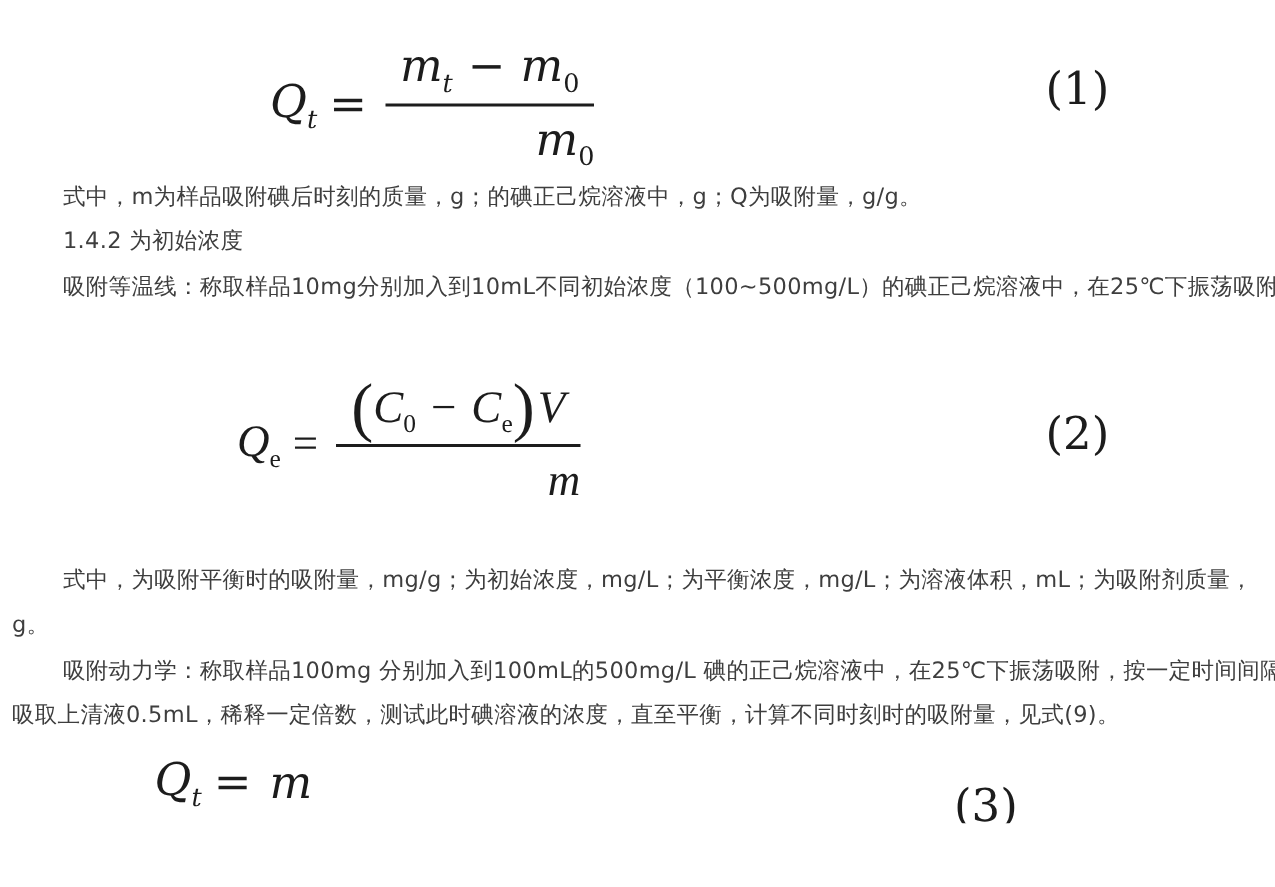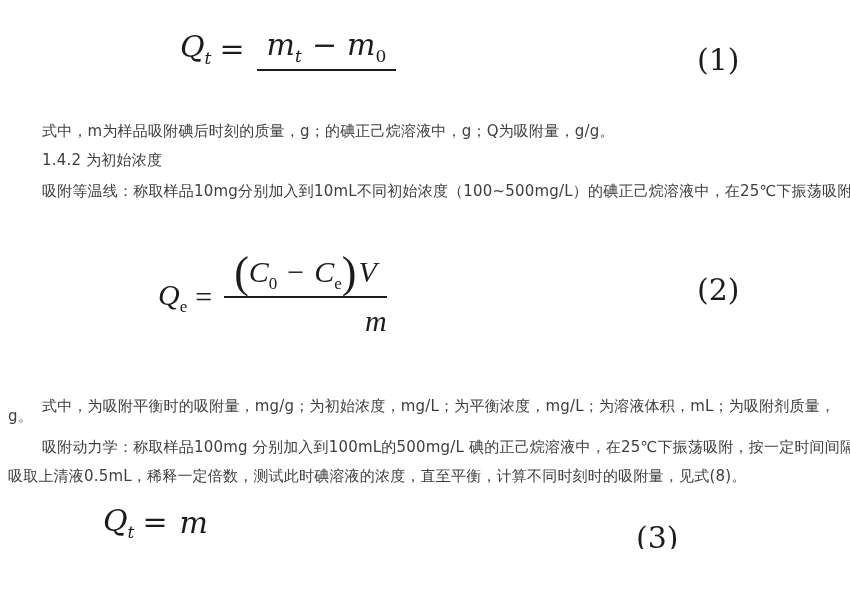--- a/index.html
+++ b/index.html
@@ -56,45 +56,46 @@
 </head>
 <body>
 
 <div class="page">
 
   <div class="eq" style="left:180px; top:25px;">
     <span class="lhs"><span class="var">Q</span><sub class="it">t</sub></span>
     <span class="eqsign">=</span>
     <span class="frac">
       <span class="num"><span class="var">m</span><sub class="it">t</sub><span class="op">−</span><span class="var">m</span><sub class="rm">0</sub></span>
+      <span class="den"><span class="var">m</span><sub class="rm">0</sub></span>
     </span>
   </div>
   <div class="eqlabel" style="left:697px; top:42px;">(1)</div>
 
   <div class="textline" style="left:42px; top:121px;">式中，m为样品吸附碘后时刻的质量，g；的碘正己烷溶液中，g；Q为吸附量，g/g。</div>
 
   <div class="textline" style="left:42px; top:150px;">1.4.2 为初始浓度</div>
 
   <div class="textline" style="left:42px; top:181px;">吸附等温线：称取样品10mg分别加入到10mL不同初始浓度（100~500mg/L）的碘正己烷溶液中，在25℃下振荡吸附</div>
 
   <div class="eq" style="left:158px; top:252px;font-family:Liberation Serif, serif;">
     <span class="lhs"><span class="var">Q</span><sub class="rm">e</sub></span>
     <span class="eqsign">=</span>
     <span class="frac">
       <span class="num"><span class="paren">(</span><span class="var">C</span><sub class="rm">0</sub><span class="op">−</span><span class="var">C</span><sub class="rm">e</sub><span class="paren">)</span><span class="var factor">V</span></span>
       <span class="den"><span class="var">m</span><sub class="rm"></sub></span>
     </span>
   </div>
   <div class="eqlabel" style="left:697px; top:272px;">(2)</div>
 
-  <div class="textline" style="left:42px; top:396px;">式中，为吸附平衡时的吸附量，mg/g；为初始浓度，mg/L；为平衡浓度，mg/L；为溶液体积，mL；为吸附剂质量，</div>
+  <div class="textline" style="left:42px; top:376px;">式中，为吸附平衡时的吸附量，mg/g；为初始浓度，mg/L；为平衡浓度，mg/L；为溶液体积，mL；为吸附剂质量，</div>
   <div class="textline" style="left:8px; top:406px;">g。</div>
 
   <div class="textline" style="left:42px; top:437px;">吸附动力学：称取样品100mg 分别加入到100mL的500mg/L 碘的正己烷溶液中，在25℃下振荡吸附，按一定时间间隔</div>
-  <div class="textline" style="left:8px; top:466px;">吸取上清液0.5mL，稀释一定倍数，测试此时碘溶液的浓度，直至平衡，计算不同时刻时的吸附量，见式(8)。</div>
+  <div class="textline" style="left:8px; top:466px;">吸取上清液0.5mL，稀释一定倍数，测试此时碘溶液的浓度，直至平衡，计算不同时刻时的吸附量，见式(9)。</div>
 
   <div class="eq" style="left:103px; top:500px;">
     <span class="lhs"><span class="var">Q</span><sub class="it">t</sub></span>
     <span class="eqsign">=</span>
     <span class="frac">
       <span class="den"><span class="var">m</span><sub class="rm"></sub></span>
     </span>
   </div>
   <div class="eqlabel" style="left:636px; top:520px;">(3)</div>
 

